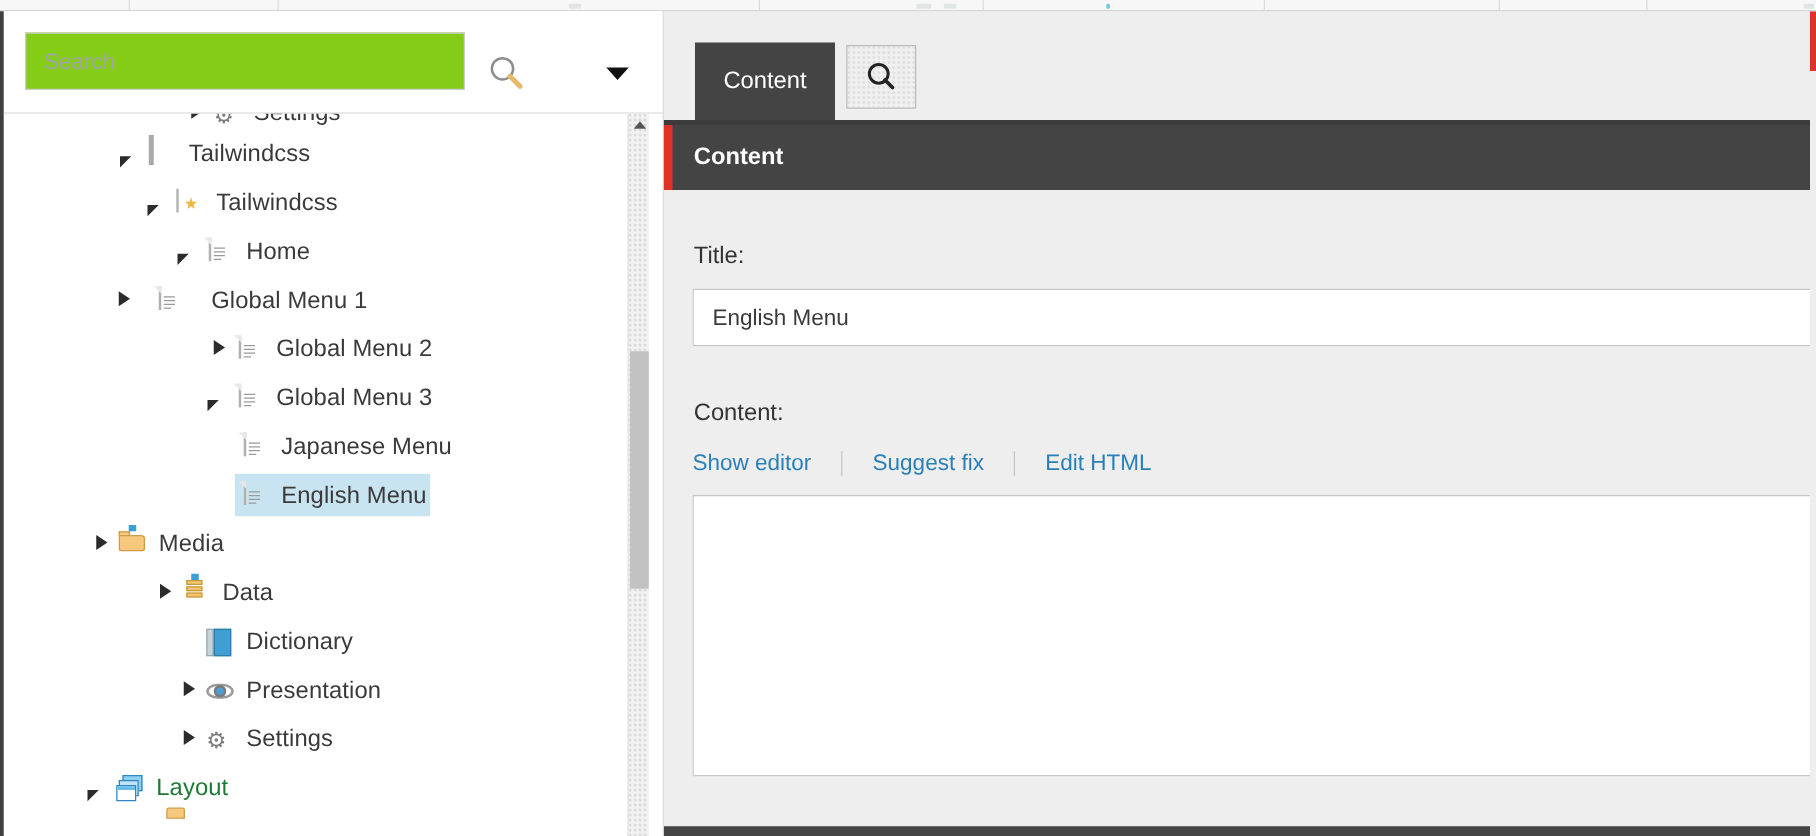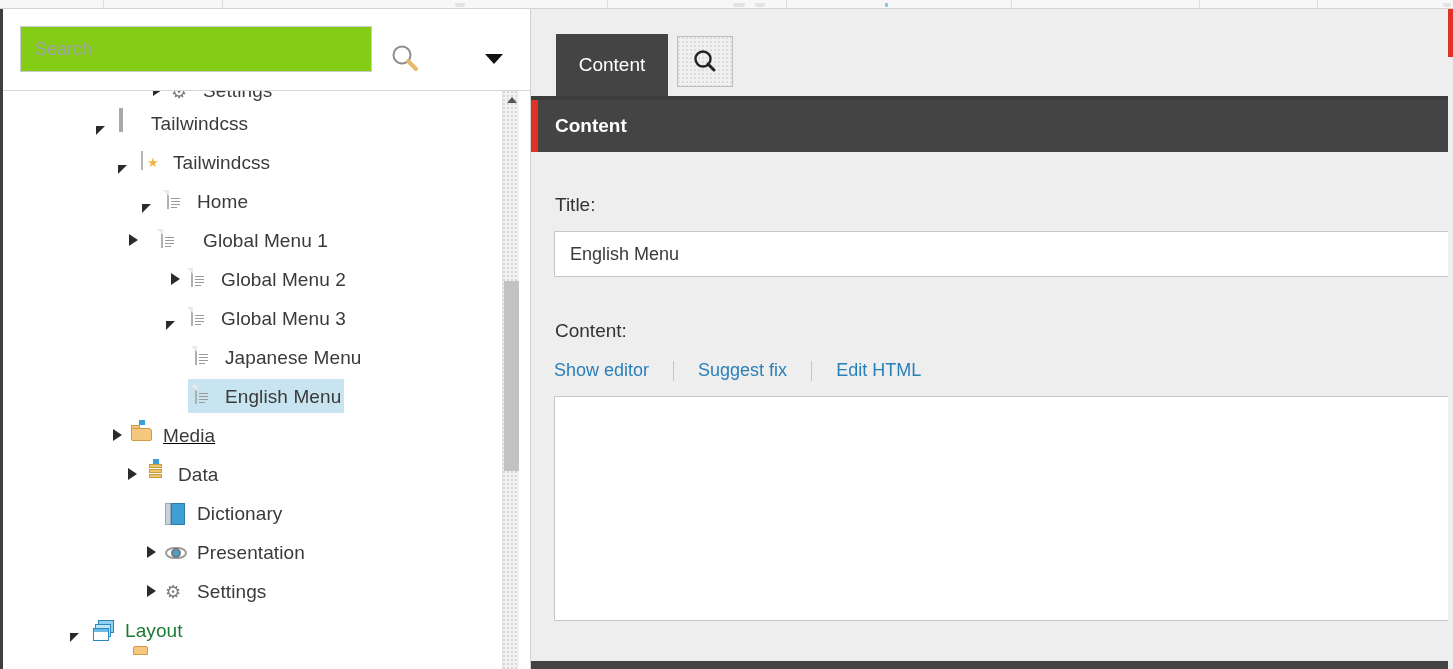--- a/index.html
+++ b/index.html
@@ -380,21 +380,21 @@
 
       <div class="node">
         <div class="row-in" style="padding-left:134px;">
           <span class="tw"><i class="arrow-e"></i></span>
           <span class="ico"><span class="ic-doc"><i class="ln l1"></i><i class="ln l2"></i><i class="ln l3"></i><i class="ln l4"></i></span></span>
           <span class="lbl">Home</span>
         </div>
       </div>
 
       <div class="node">
-        <div class="row-in" style="padding-left:116px;gap:12px;">
+        <div class="row-in" style="padding-left:82px;gap:12px;">
           <span class="tw"><i class="arrow-c"></i></span>
           <span class="ico"><span class="ic-doc"><i class="ln l1"></i><i class="ln l2"></i><i class="ln l3"></i><i class="ln l4"></i></span></span>
           <span class="lbl">Global Menu 1</span>
         </div>
       </div>
 
       <div class="node">
         <div class="row-in" style="padding-left:158px;">
           <span class="tw"><i class="arrow-c"></i></span>
           <span class="ico"><span class="ic-doc"><i class="ln l1"></i><i class="ln l2"></i><i class="ln l3"></i><i class="ln l4"></i></span></span>
@@ -419,21 +419,21 @@
 
       <div class="node sel">
         <div class="hl" style="left:185px; width:156px;"></div>
         <div class="row-in" style="padding-left:190px;">
           <span class="ico"><span class="ic-doc"><i class="ln l1"></i><i class="ln l2"></i><i class="ln l3"></i><i class="ln l4"></i></span></span>
           <span class="lbl">English Menu</span>
         </div>
       </div>
 
       <div class="node">
-        <div class="row-in" style="padding-left:100px;text-decoration:underline;">
+        <div class="row-in" style="padding-left:64px;">
           <span class="tw"><i class="arrow-c"></i></span>
           <span class="ico"><span class="ic-folder"><i class="ft"></i><i class="fb"></i><i class="fc"></i></span></span>
           <span class="lbl">Media</span>
         </div>
       </div>
 
       <div class="node">
         <div class="row-in" style="padding-left:115px;">
           <span class="tw"><i class="arrow-c"></i></span>
           <span class="ico"><span class="ic-data"><i class="d d1"></i><i class="d d2"></i><i class="d d3"></i><i class="dc"></i></span></span>

